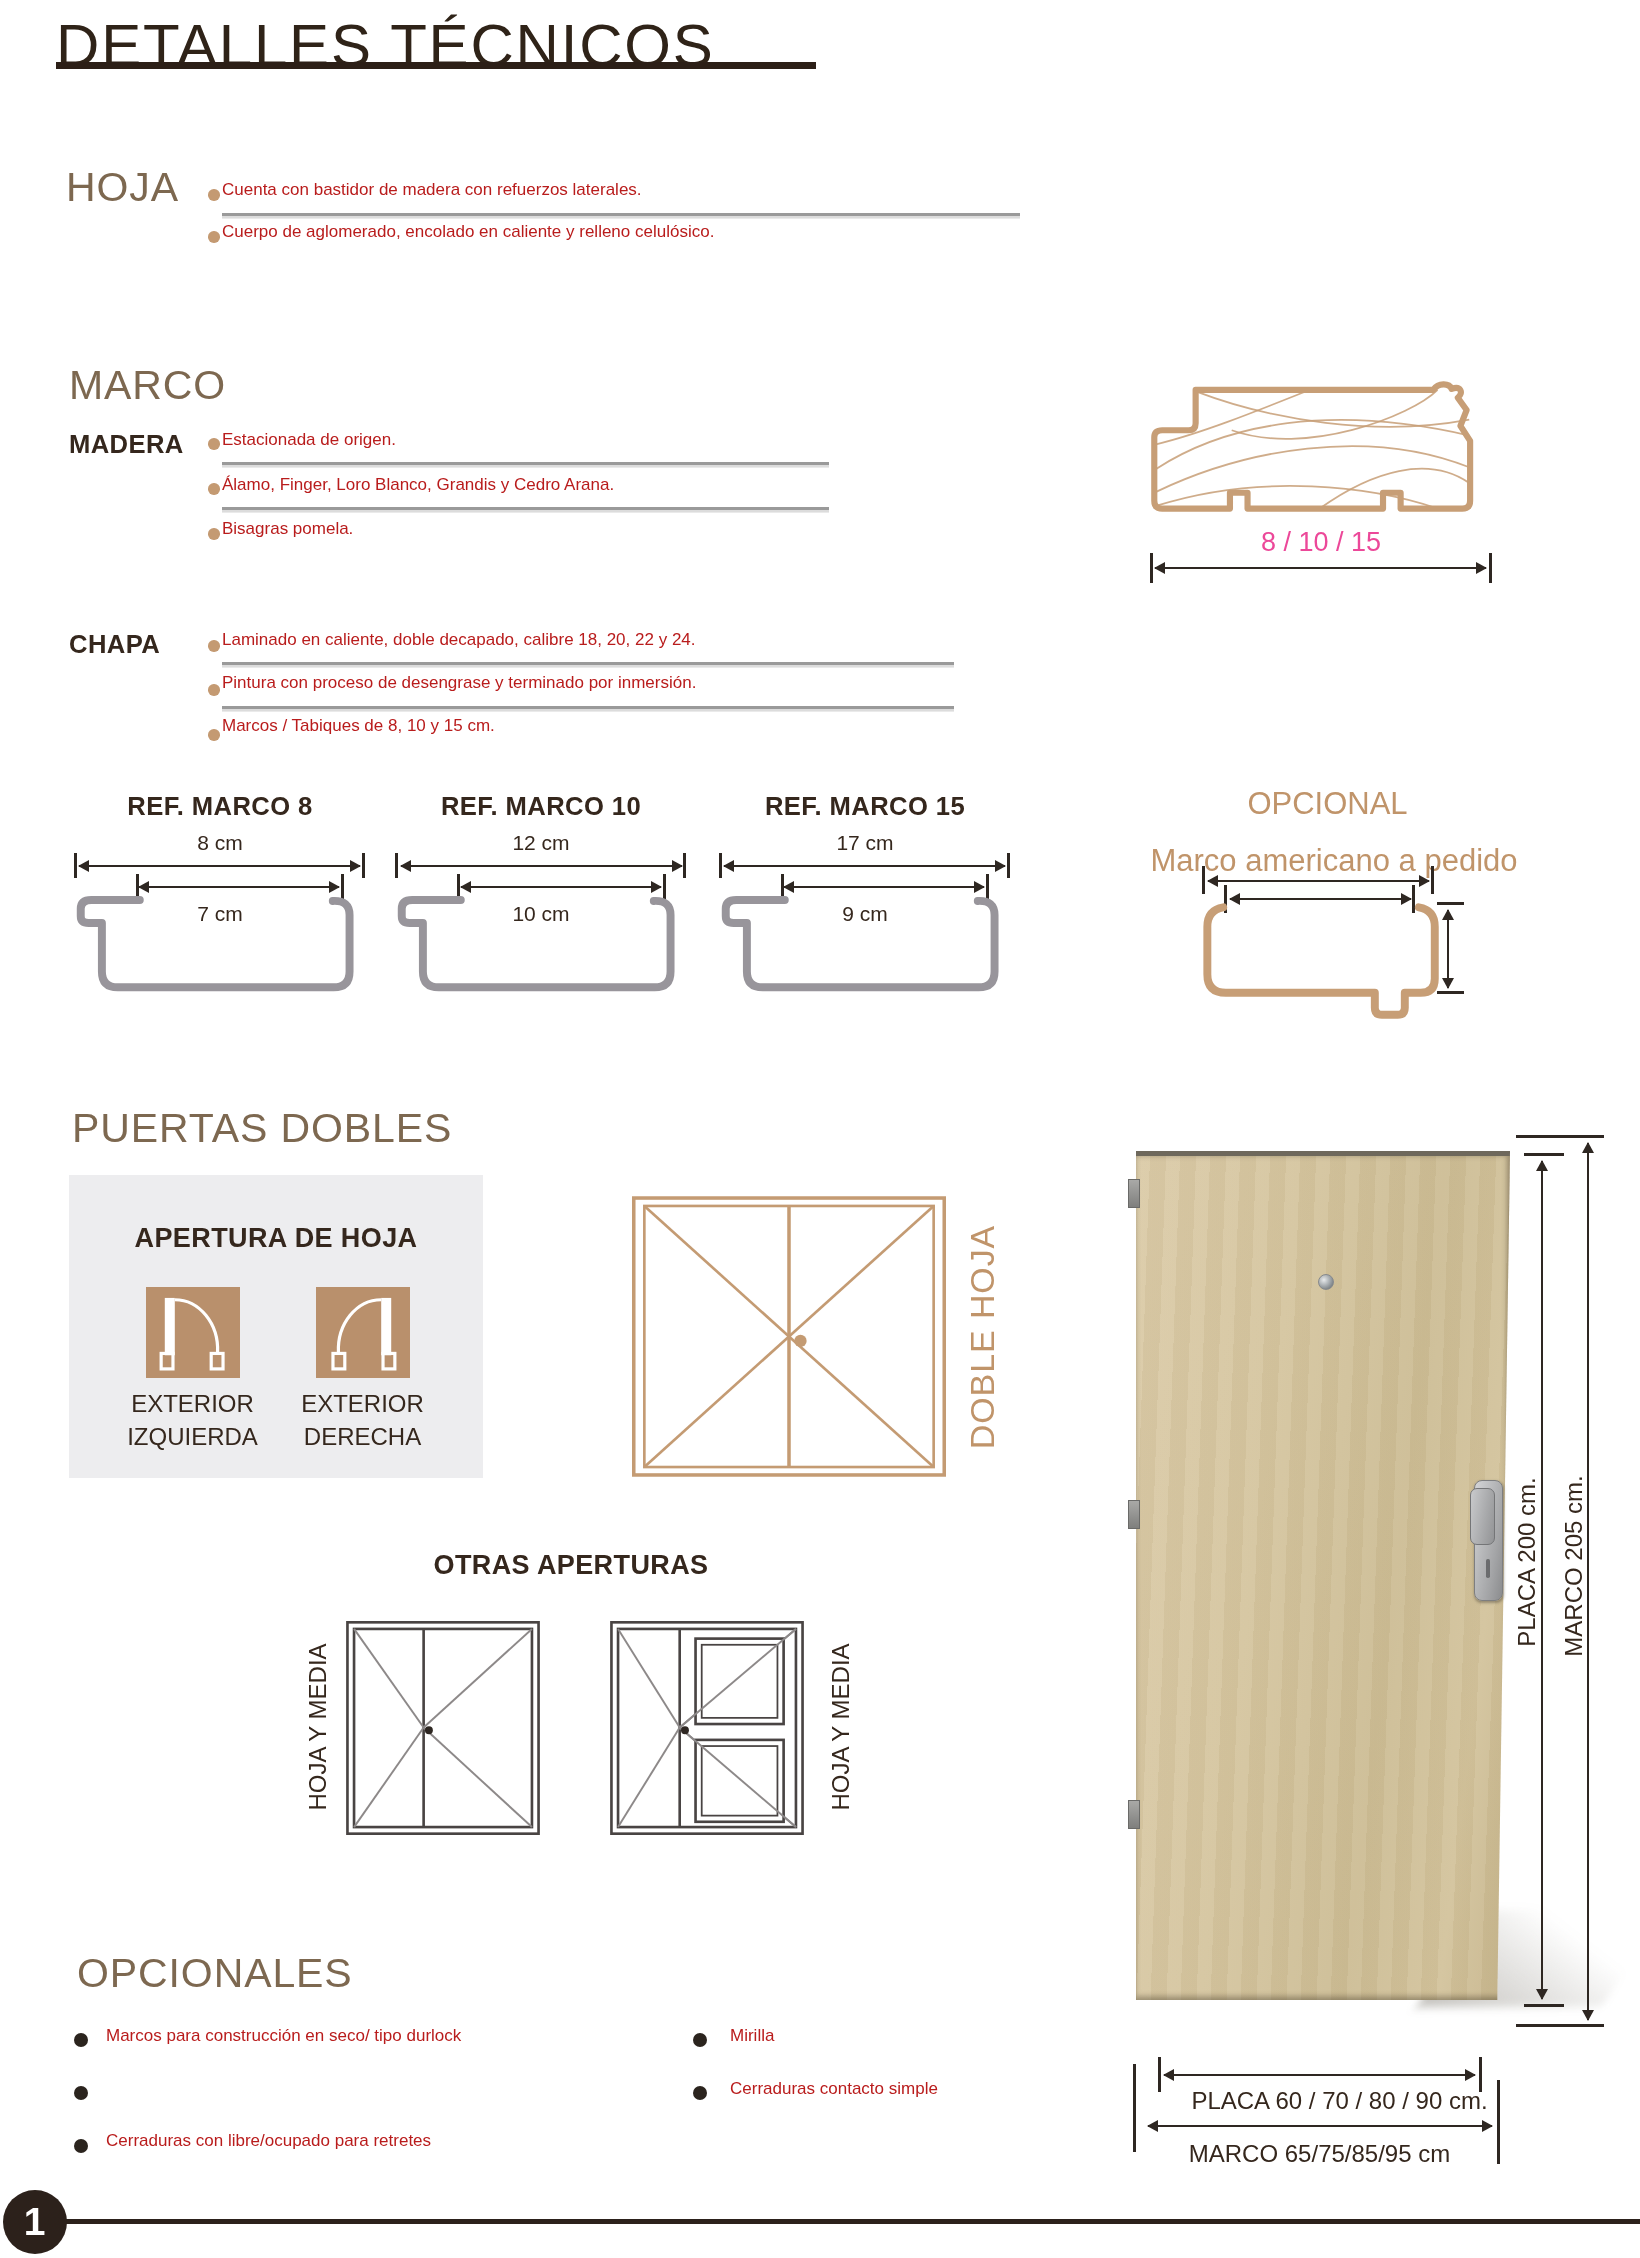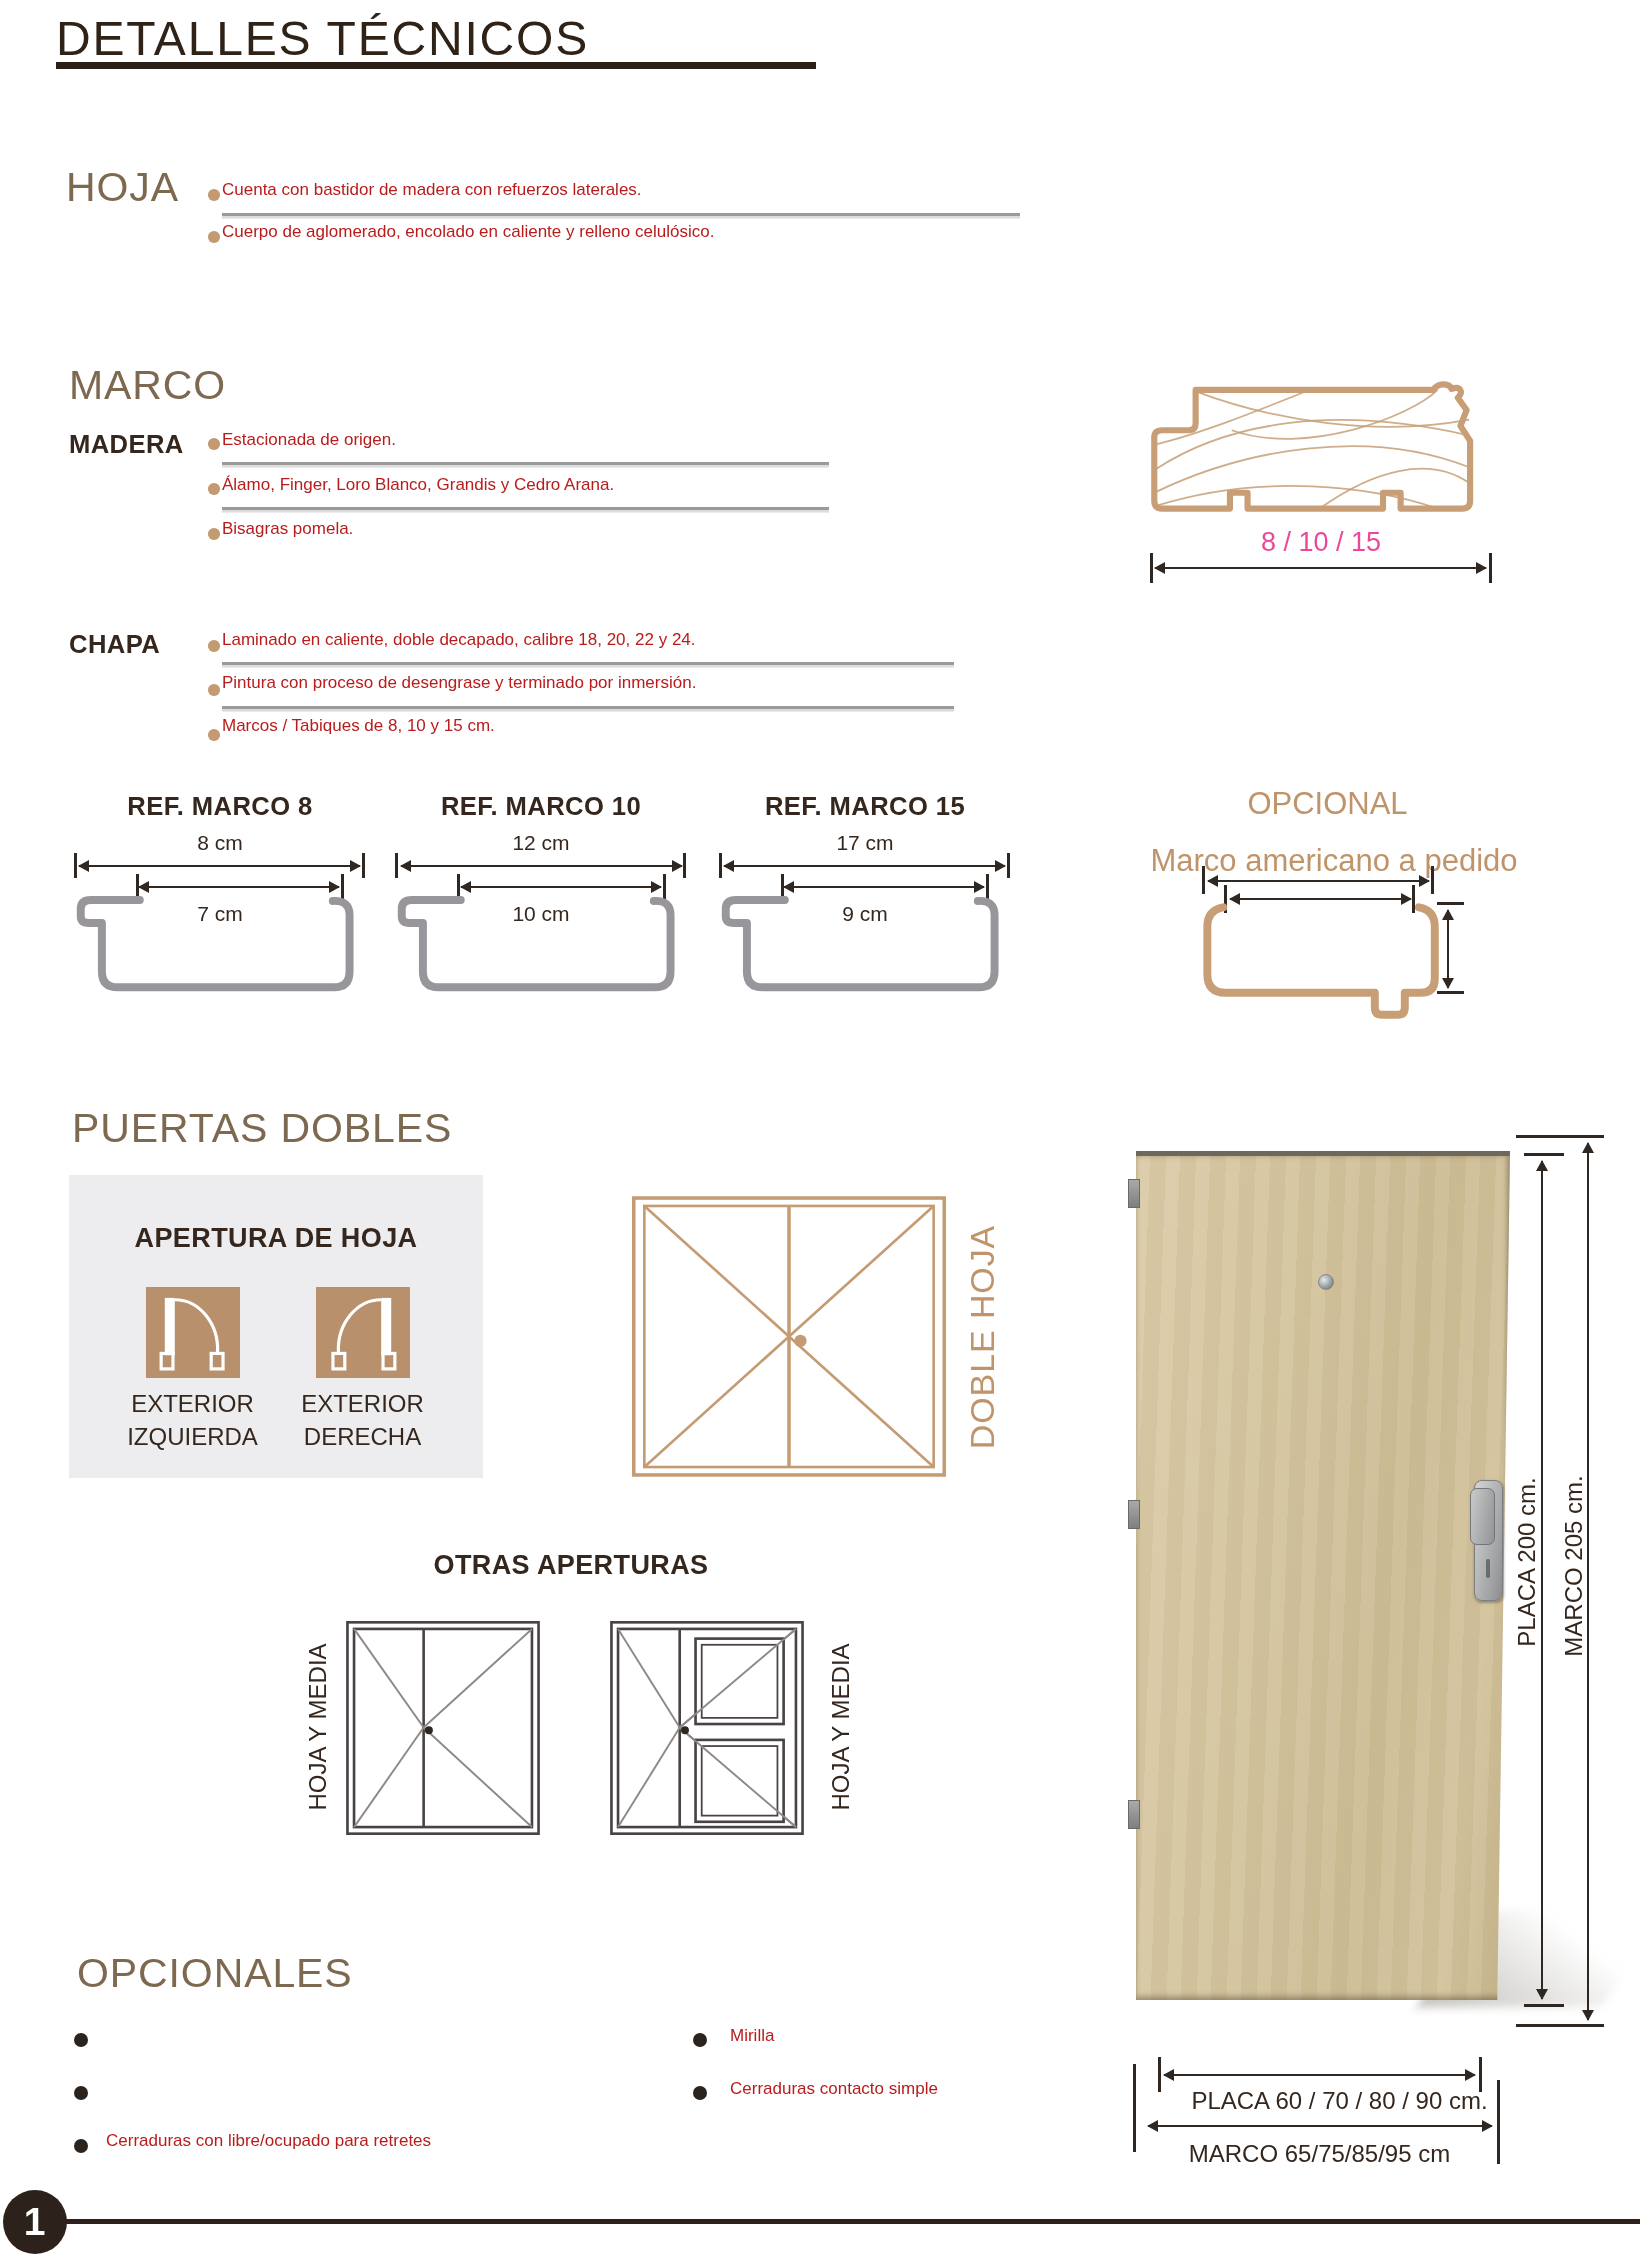--- a/index.html
+++ b/index.html
@@ -2,21 +2,21 @@
 <html style="font-size:14px"><head>
 <meta charset="utf-8">
 <style>
   html,body{margin:0;padding:0;background:#ffffff;}
   #page{
     position:relative; width:1640px; height:2258px; background:#ffffff;
     font-family:"Liberation Sans", sans-serif; color:#382a1f; overflow:hidden;
   }
   .abs{position:absolute;}
   
-  .doc-title{font-size:48px; letter-spacing:1.8px; color:#2f2318; font-weight:normal;}
+  .doc-title{font-size:60px; letter-spacing:1.8px; color:#2f2318; font-weight:normal;}
   .sec-head{font-size:41px; letter-spacing:0.9px; color:#7d6850; font-weight:normal;}
   .sub-head{font-size:25.6px; font-weight:bold; color:#35271d; letter-spacing:0.4px;}
   .rule{background:#2c1f17; height:7px;}
   
   .b-text{font-size:17px; color:#b91c1c; white-space:nowrap;}
   .dot-tan{width:11.5px;height:11.5px;border-radius:50%;background:#c49a72;}
   .dot-dark{width:14px;height:14px;border-radius:50%;background:#2b241e;}
   .g-underline{height:2.6px;background:#9a9a9a;box-shadow:0 2.6px 0 #dcdcdc;}
   
   .harrow{height:0;border-top:2.6px solid #2e2722;}
@@ -262,20 +262,21 @@
       <line x1="211" y1="9" x2="79" y2="121"></line>
       <line x1="211" y1="234" x2="79" y2="121"></line>
     </g>
     <circle cx="85" cy="124" r="4.5" fill="#2e2722"></circle>
   </svg>
   <div class="abs vlabel" style="left:841px;top:1727px;font-size:24px;color:#35271d;">HOJA Y MEDIA</div>
 
   <div class="abs sec-head" style="left:77px;top:1950px;">OPCIONALES</div>
 
   <div class="abs dot-dark" style="left:74px;top:2033px;"></div>
+  <div class="abs b-text" style="left:106px;top:2026px;">Marcos para construcción en seco/ tipo durlock</div>
   <div class="abs dot-dark" style="left:74px;top:2086px;"></div>
   <div class="abs dot-dark" style="left:74px;top:2139px;"></div>
   <div class="abs b-text" style="left:106px;top:2131px;">Cerraduras con libre/ocupado para retretes</div>
 
   <div class="abs dot-dark" style="left:693px;top:2033px;"></div>
   <div class="abs b-text" style="left:730px;top:2026px;">Mirilla</div>
   <div class="abs dot-dark" style="left:693px;top:2086px;"></div>
   <div class="abs b-text" style="left:730px;top:2079px;">Cerraduras contacto simple</div>
 
   <div class="abs door-shadow" style="left:1447px;top:1910px;"></div>

